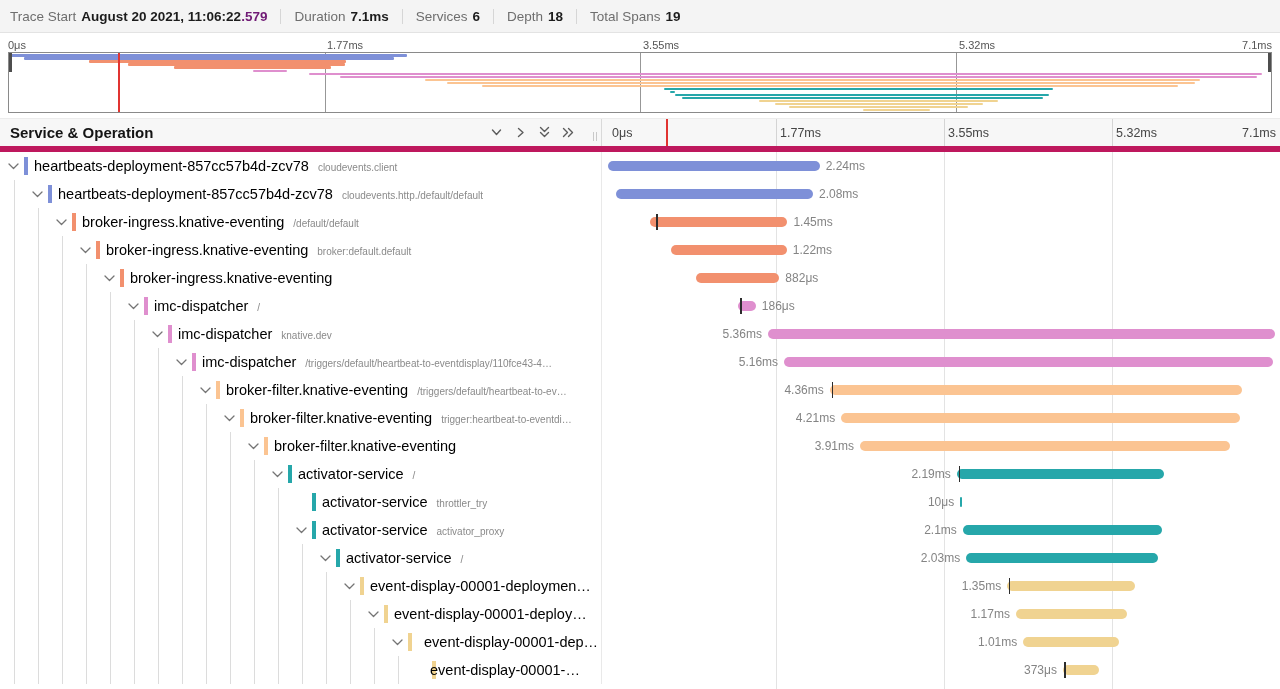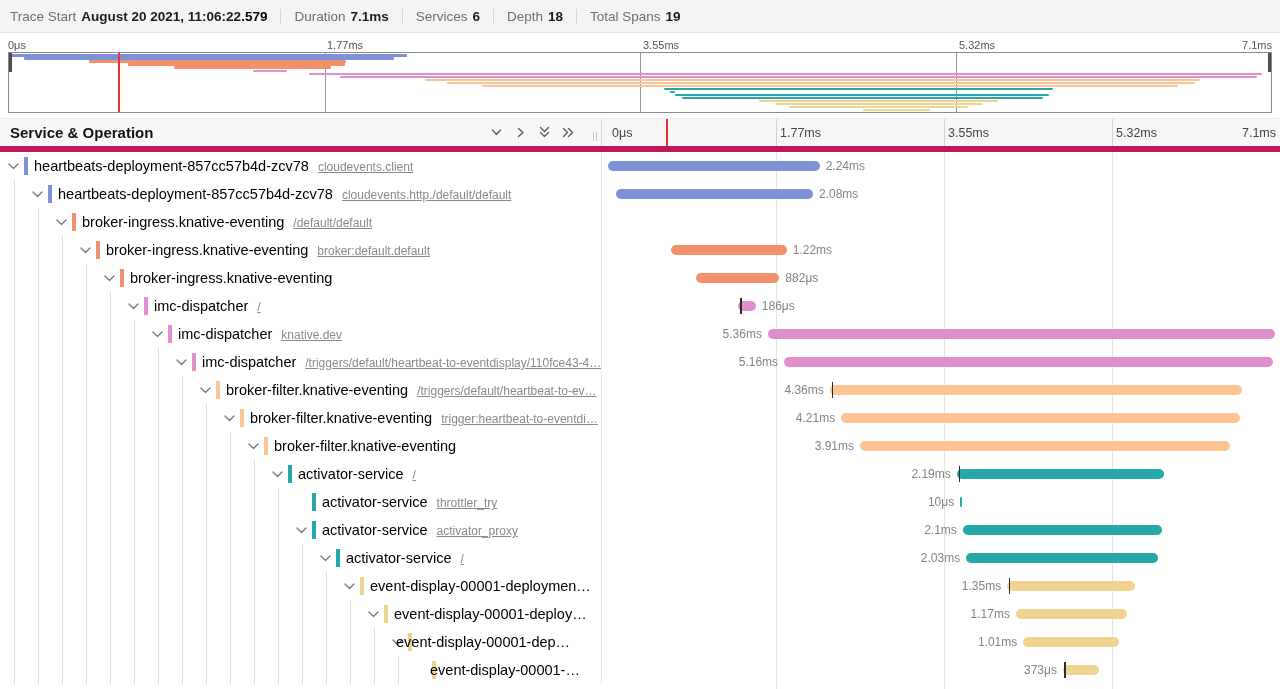--- a/index.html
+++ b/index.html
@@ -3,21 +3,21 @@
 <meta charset="utf-8">
 <style>
   * { margin:0; padding:0; box-sizing:border-box; }
   html,body { width:1280px; height:689px; overflow:hidden; background:#fff;
               font-family:"Liberation Sans", sans-serif; }
 
   
   .top-bar { height:30px; background:#f4f4f4; border-bottom:1px solid #e3e3e3;
              display:flex; align-items:center; padding:16px 10px; font-size:13.5px; color:#6e6e6e; }
   .tb-strong { color:#1c1c1c; font-weight:bold; margin-left:5px; }
-  .tb-frac { color:#000000; font-weight:bold; }
+  .tb-frac { color:#701a75; font-weight:bold; }
   .tb-sep { width:1px; height:15px; background:#d6d6d6; margin:0 13px; }
 
   
   .minimap { padding-top:3px; background:#fff; }
   .mm-ruler { height:16px; margin:0 8px; position:relative; font-size:11px; color:#555; }
   .mm-tick { position:absolute; bottom:1px; white-space:nowrap; }
   .mm-canvas { height:61px; margin:0 8px; border:1px solid #8a8a8a; position:relative; background:#fff; }
   .mm-grid { position:absolute; top:0; bottom:0; width:1px; background:#979797; }
   .mm-red  { position:absolute; top:0; bottom:0; width:2px; background:#ea4d43; }
   .mm-handle { position:absolute; top:0; width:3px; height:19px; background:#4e4e4e; }
@@ -43,21 +43,21 @@
   
   .rows { position:relative; height:537px; background:#fff; }
   .rows-grid { position:absolute; top:0; bottom:0; width:1px; background:#e3e3e3; z-index:0; }
   .row { display:flex; height:28px; position:relative; z-index:1; cursor:pointer; }
   .cell-name { width:602px; position:relative; border-right:1px solid #e9e9e9; overflow:hidden; white-space:nowrap; }
   .guide { position:absolute; top:0; bottom:0; width:1px; background:#dcdcdc; }
   .chev { position:absolute; top:50%; transform:translateY(-50%); }
   .svc-bar { position:absolute; top:5px; width:4px; height:18px; }
   .nm-wrap { position:absolute; top:50%; transform:translateY(-50%); }
   .svc-name { font-size:14.5px; color:#000; }
-  .svc-op { font-size:12px; color:#8a8a8a; margin-left:9px;text-decoration:underline; }
+  .svc-op { font-size:10px; color:#8a8a8a; margin-left:9px; }
   .cell-gantt { flex:1; position:relative; }
   .gantt-inner { position:absolute; left:6px; right:0; top:0; bottom:0; }
   .span-bar { position:absolute; top:9px; height:10px; border-radius:5px; min-width:2px; }
   .dur-label { position:absolute; top:50%; transform:translateY(-50%); font-size:12px; color:#848484; white-space:nowrap; }
   .log-tick { position:absolute; top:6px; height:16px; width:1.5px; background:#2c2c2c; }
 </style>
 </head>
 <body>
 
 <div class="top-bar">
@@ -200,20 +200,27 @@
     <div class="row">
       <div class="cell-name">
         <div class="guide" style="left: 14px;"></div>
         <div class="guide" style="left: 38px;"></div>
         <div class="chev" style="left: 56px;"><svg width="11" height="9">
             <polyline points="1,2 5.5,6.5 10,2" fill="none" stroke="#757575" stroke-width="1.3" stroke-linecap="round" stroke-linejoin="round"></polyline>
           </svg></div>
         <div class="svc-bar" style="left: 72px; background: rgb(242, 144, 110);"></div>
         <div class="nm-wrap" style="left: 82px;"><span class="svc-name">broker-ingress.knative-eventing</span><span class="svc-op">/default/default</span></div>
       </div>
+      <div class="cell-gantt">
+        <div class="gantt-inner">
+          <div class="span-bar" style="left: 6.3%; width: 20.4%; background: rgb(242, 144, 110);"></div>
+          <div class="log-tick" style="left: 7.2%;"></div>
+          <div class="dur-label" style="left: calc(26.7% + 6px);">1.45ms</div>
+        </div>
+      </div>
     </div>
     <div class="row">
       <div class="cell-name">
         <div class="guide" style="left: 14px;"></div>
         <div class="guide" style="left: 38px;"></div>
         <div class="guide" style="left: 62px;"></div>
         <div class="chev" style="left: 80px;"><svg width="11" height="9">
             <polyline points="1,2 5.5,6.5 10,2" fill="none" stroke="#757575" stroke-width="1.3" stroke-linecap="round" stroke-linejoin="round"></polyline>
           </svg></div>
         <div class="svc-bar" style="left: 96px; background: rgb(242, 144, 110);"></div>
@@ -563,21 +570,21 @@
         <div class="guide" style="left: 254px;"></div>
         <div class="guide" style="left: 278px;"></div>
         <div class="guide" style="left: 302px;"></div>
         <div class="guide" style="left: 326px;"></div>
         <div class="guide" style="left: 350px;"></div>
         <div class="guide" style="left: 374px;"></div>
         <div class="chev" style="left: 392px;"><svg width="11" height="9">
             <polyline points="1,2 5.5,6.5 10,2" fill="none" stroke="#757575" stroke-width="1.3" stroke-linecap="round" stroke-linejoin="round"></polyline>
           </svg></div>
         <div class="svc-bar" style="left: 408px; background: rgb(240, 211, 145);"></div>
-        <div class="nm-wrap" style="left: 396px;"><span class="svc-name">event-display-00001-dep…</span></div>
+        <div class="nm-wrap" style="left: 424px;"><span class="svc-name">event-display-00001-dep…</span></div>
       </div>
       <div class="cell-gantt">
         <div class="gantt-inner">
           <div class="span-bar" style="left: 61.8%; width: 14.2%; background: rgb(240, 211, 145);"></div>
           <div class="dur-label" style="right: calc(38.2% + 6px);">1.01ms</div>
         </div>
       </div>
     </div>
     <div class="row">
       <div class="cell-name">

